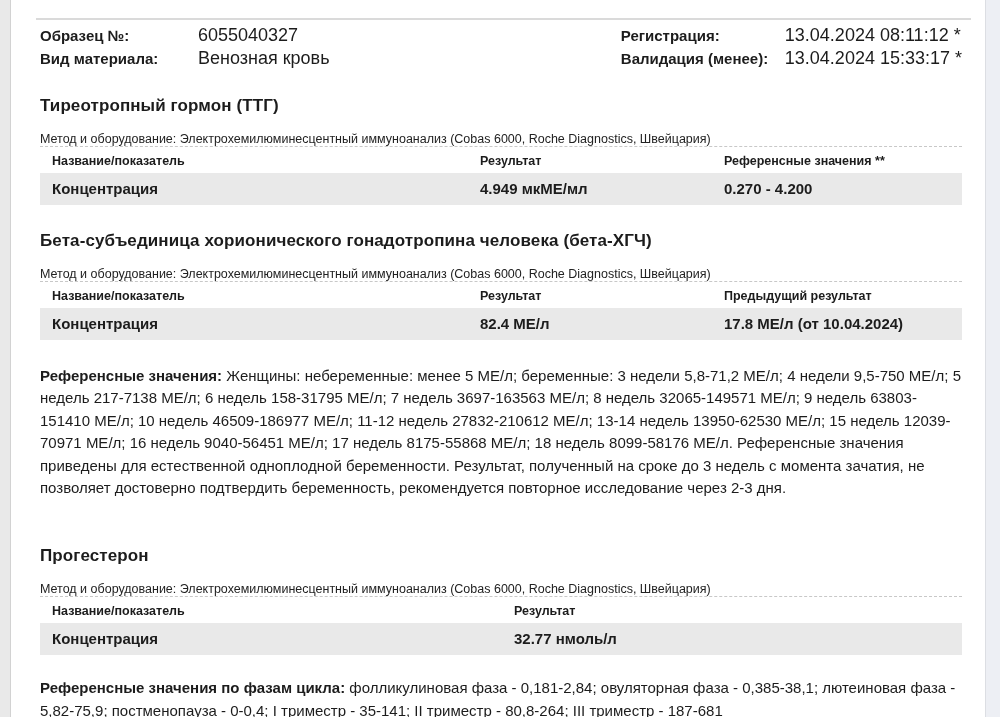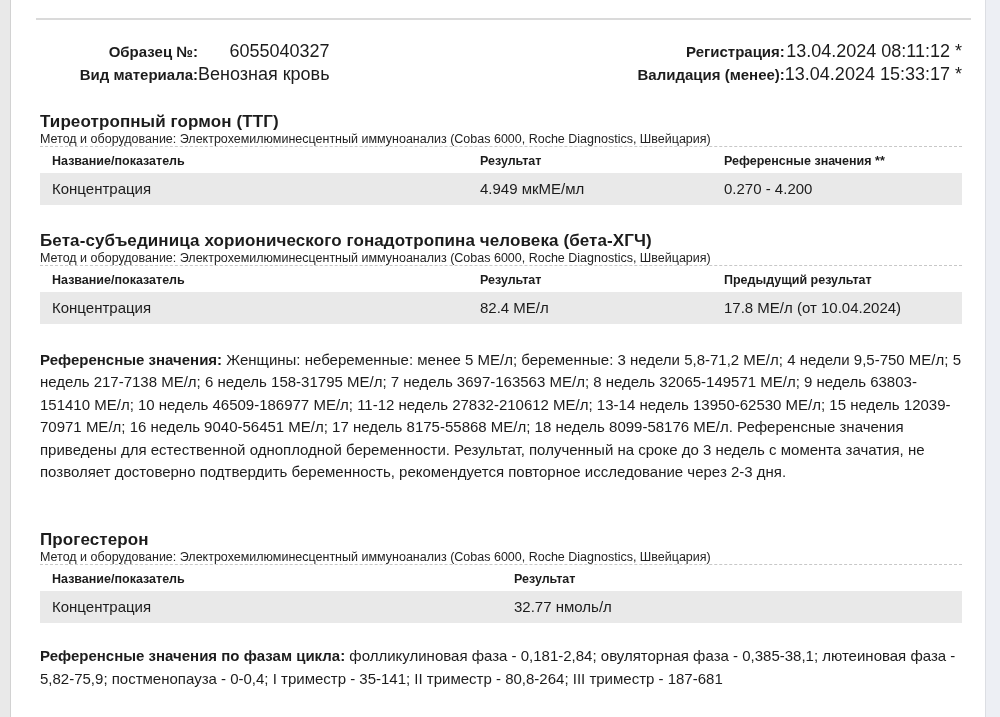--- a/index.html
+++ b/index.html
@@ -22,45 +22,45 @@
   .page {
     position:absolute; left:12px; top:0; width:973px; height:717px;
     background:#ffffff; padding:10px 10px 0 28px;
   }
   .top-rule {
     height:2px; background:#dadada; margin:8px 4px 0 -4px;
   }
   
   .meta {
     display:flex; justify-content:space-between;
-    margin-top:21px; width:922px;text-align:right;
+    margin-top:5px; width:922px;
   }
   .meta-grid { display:grid; grid-template-columns:158px auto; row-gap:2px; }
   .meta-grid.right { grid-template-columns:164px auto; }
   .meta-label { font-weight:bold; font-size:15px; line-height:21px; }
   .meta-value { font-size:18px; line-height:21px; }
 
   .section-title { font-weight:bold; font-size:17px; letter-spacing:.1px; }
-  .method { font-size:12.5px; color:#222; margin-top:0; }
+  .method { font-size:12.5px; color:#222; margin-top:16px; }
 
   .lab-table { width:922px; }
   .t-row { display:grid; }
   .cols3 { grid-template-columns:428px 244px auto; }
   .cols2 { grid-template-columns:462px auto; }
   .t-head {
     border-top:1px dashed #c8c8c8;
     font-weight:bold; font-size:12.5px;
     padding:7px 0 5px 0;
   }
   .t-head > div { padding-left:12px; }
   .t-data {
     background:#e9e9e9; font-size:15px;
     padding:7px 0 8px 0;
   }
-  .t-data > div { padding-left:12px; }
+  .t-data > div { padding-left:12px;font-weight:bold; }
 
   .note { width:922px; font-size:15px; line-height:22.4px; margin-top:24px; }
   .note b { font-weight:bold; }
 
   .s1 { margin-top:27px; }
   .s2 { margin-top:26px; }
   .s3 { margin-top:47px; }
   .note-gap { margin-top:25px; }
   .note-last { margin-top:22px; }
 </style>

